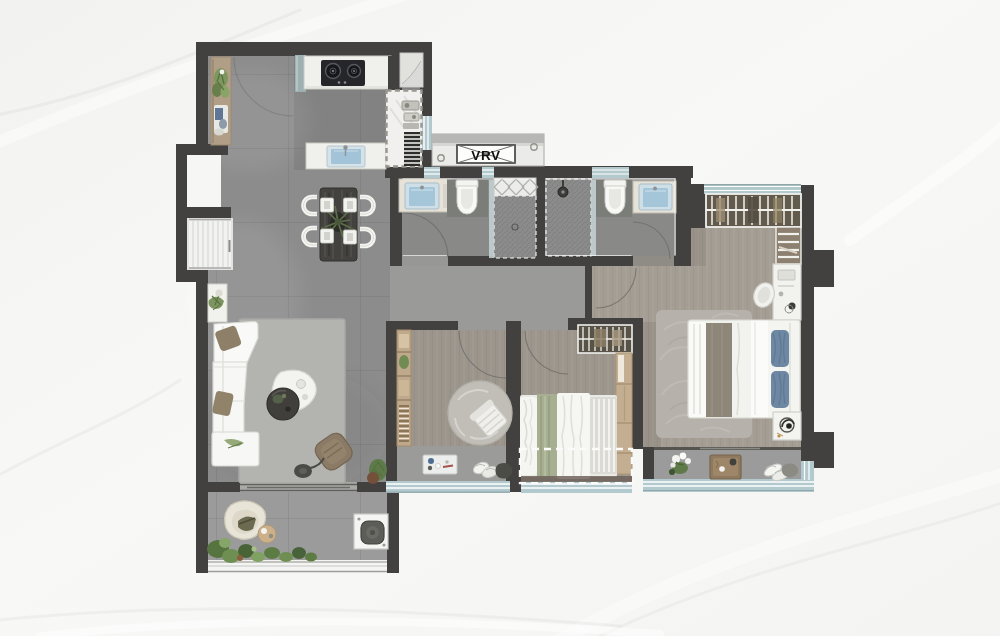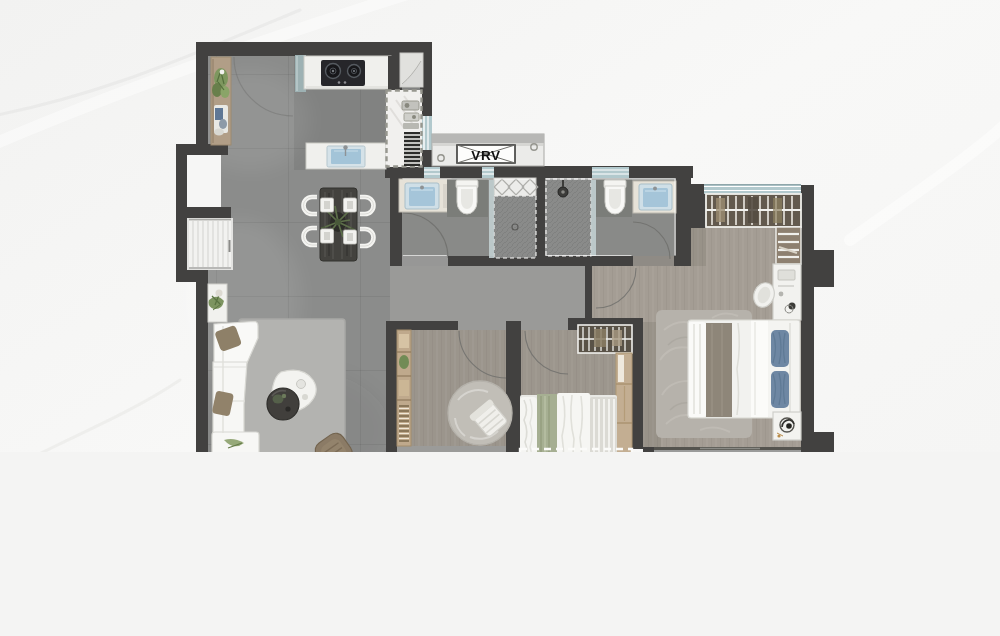--- a/index.html
+++ b/index.html
@@ -1,16 +1,16 @@
 <!DOCTYPE html>
 <html><head>
 <meta charset="utf-8">
 <style>
 html,body{margin:0;padding:0;background:#f4f4f3;}
-#stage{width:1000px;height:452px;position:relative;overflow:hidden;font-family:"Liberation Sans",sans-serif;}
+#stage{width:1000px;height:636px;position:relative;overflow:hidden;font-family:"Liberation Sans",sans-serif;}
 </style>
 </head>
 <body>
 <div id="stage">
 <svg width="1000" height="636" viewBox="0 0 1000 636">
 <defs>
 <linearGradient id="bgg" x1="0" y1="0" x2="1" y2="1">
  <stop offset="0" stop-color="#f2f2f1"></stop>
  <stop offset="0.45" stop-color="#f8f8f7"></stop>
  <stop offset="1" stop-color="#f4f4f3"></stop>

